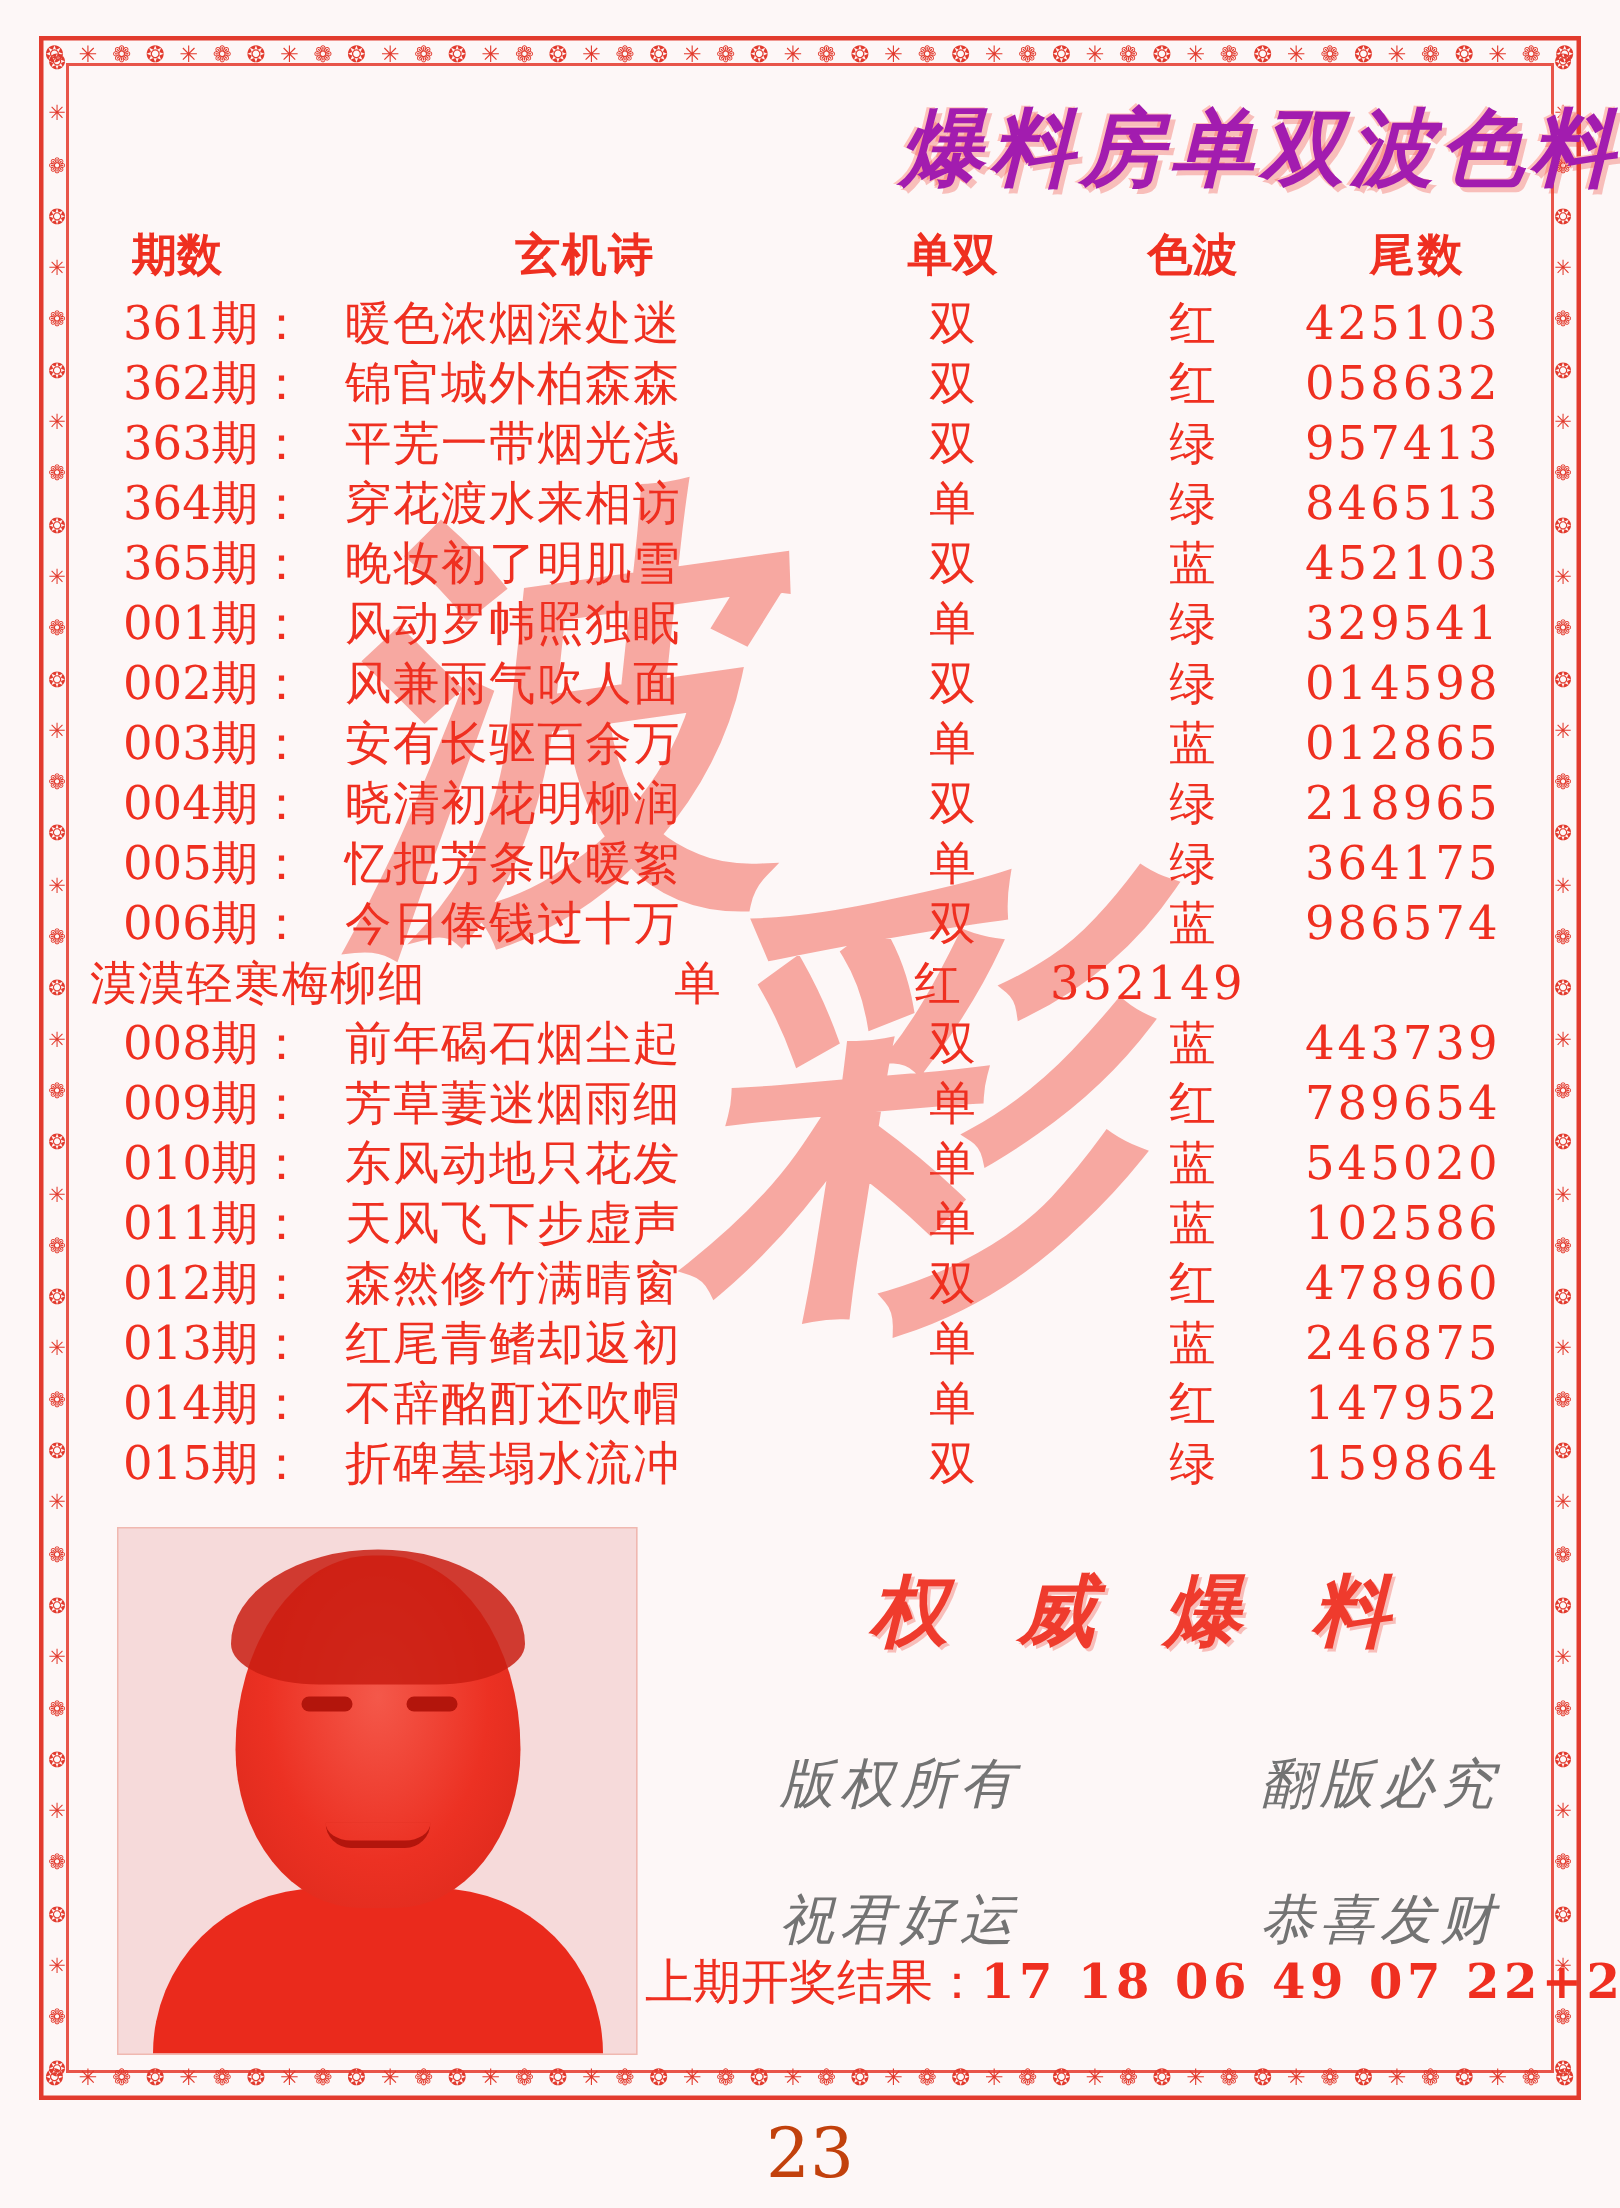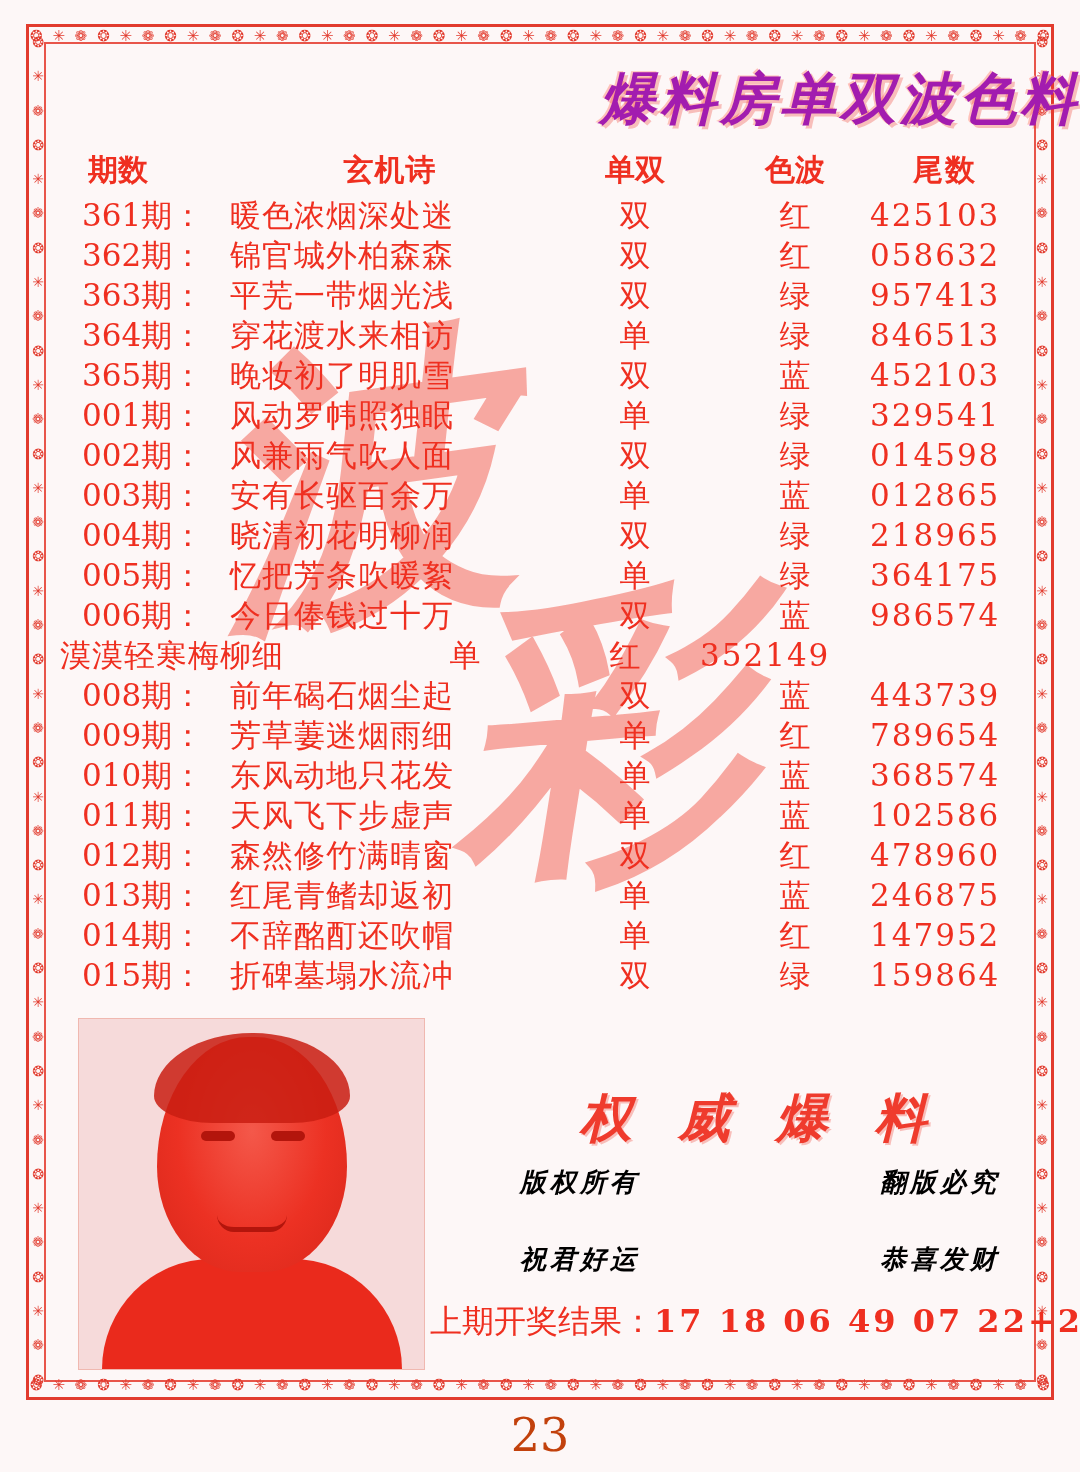--- a/index.html
+++ b/index.html
@@ -159,29 +159,28 @@
   .auth{
     position:absolute;
     left:530px;top:1040px;width:460px;
     text-align:center;
     font-family:"DejaVu Serif","Liberation Serif",serif;
     font-weight:bold;font-style:italic;
     font-size:52px;letter-spacing:14px;
     color:#ef3b2d;
     text-shadow:2px 2px 0 rgba(239,59,45,.3);
     z-index:4;
-    margin-top:44px;
   }
   .slogans{
     position:absolute;left:520px;top:1165px;width:480px;
     z-index:4;
-    color:#000000;
-    font-family:"DejaVu Serif","Liberation Serif",serif;
-    font-weight:bold;font-style:italic;
-    font-size:26px;letter-spacing:4px;
+    color:#737373;
+    font-family:"DejaVu Serif","Liberation Serif",serif;
+    font-weight:normal;font-style:italic;
+    font-size:36px;letter-spacing:4px;
   }
   .slogans .line{display:flex;justify-content:space-between;margin-bottom:42px;}
   .result{
     position:absolute;left:430px;top:1300px;width:580px;
     z-index:4;
     color:#ef2f20;
     font-family:"DejaVu Serif","Liberation Serif",serif;
     font-size:32px;
     white-space:nowrap;
   }
@@ -494,21 +493,21 @@
           <div class="c-poem">芳草萋迷烟雨细</div>
           <div class="c-oe">单</div>
           <div class="c-color">红</div>
           <div class="c-tail">789654</div>
         </div>
         <div class="row">
           <div class="c-issue">010期：</div>
           <div class="c-poem">东风动地只花发</div>
           <div class="c-oe">单</div>
           <div class="c-color">蓝</div>
-          <div class="c-tail">368574</div>
+          <div class="c-tail">545020</div>
         </div>
         <div class="row">
           <div class="c-issue">011期：</div>
           <div class="c-poem">天风飞下步虚声</div>
           <div class="c-oe">单</div>
           <div class="c-color">蓝</div>
           <div class="c-tail">102586</div>
         </div>
         <div class="row">
           <div class="c-issue">012期：</div>

